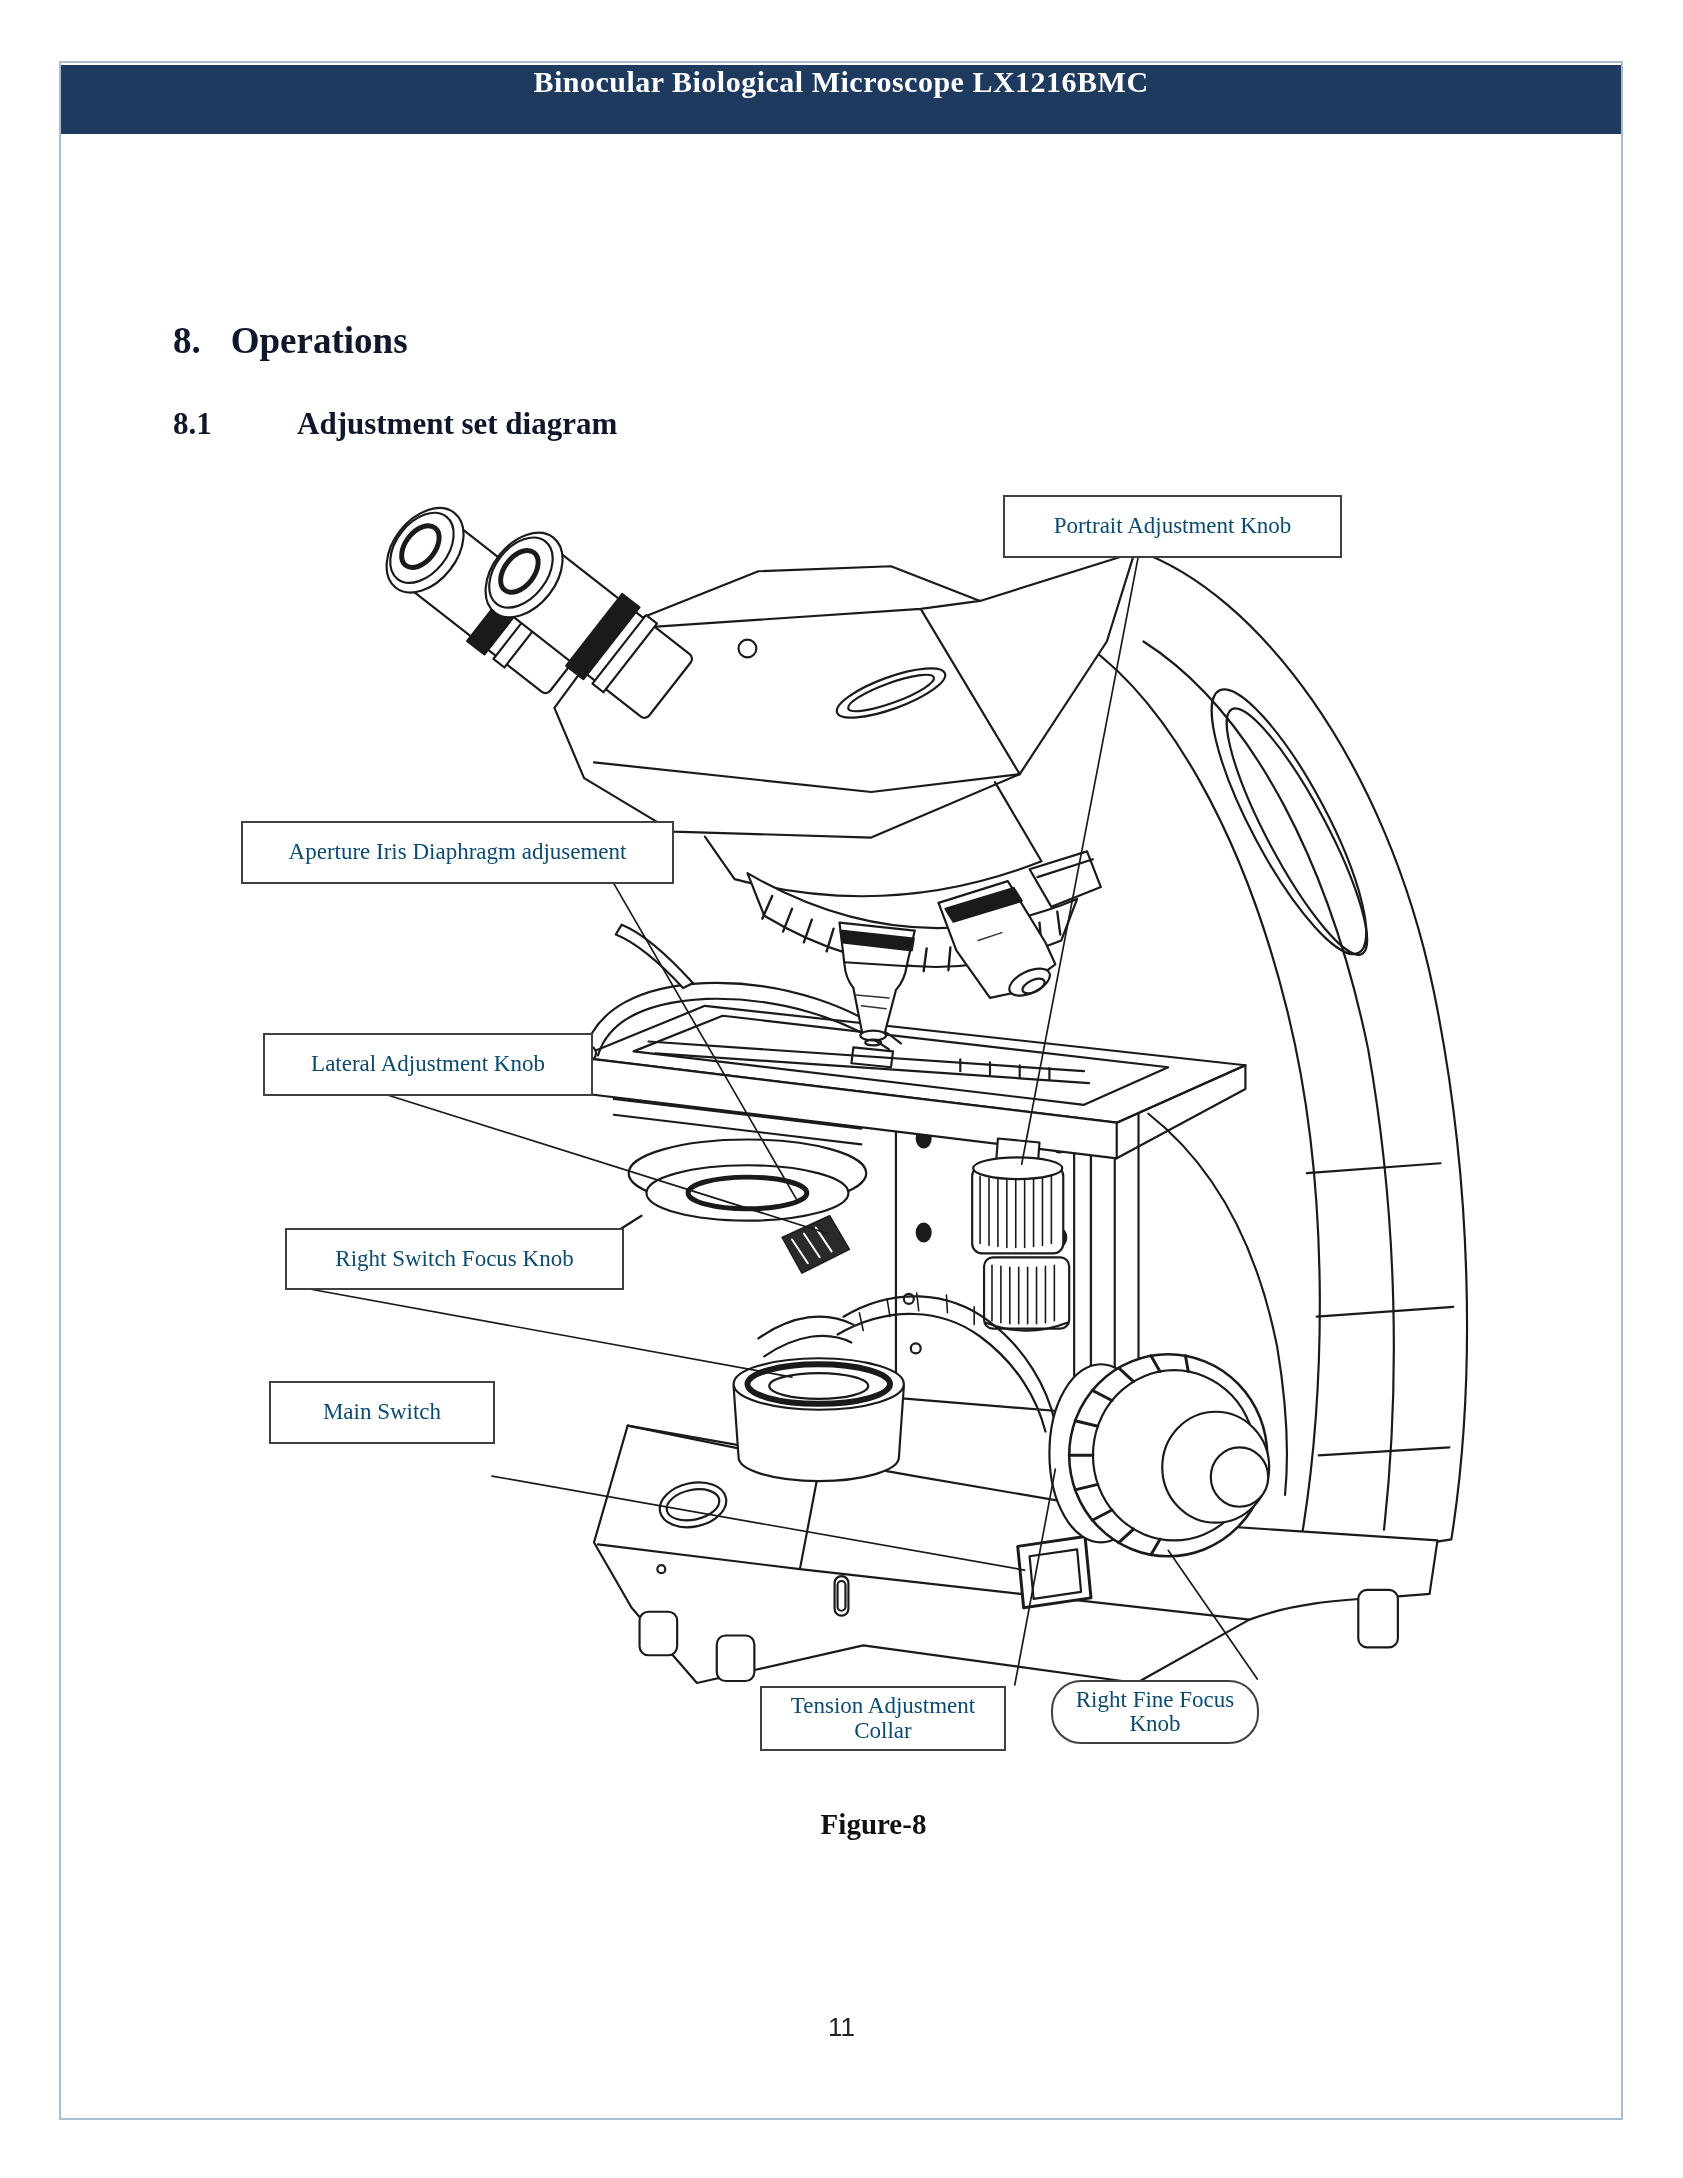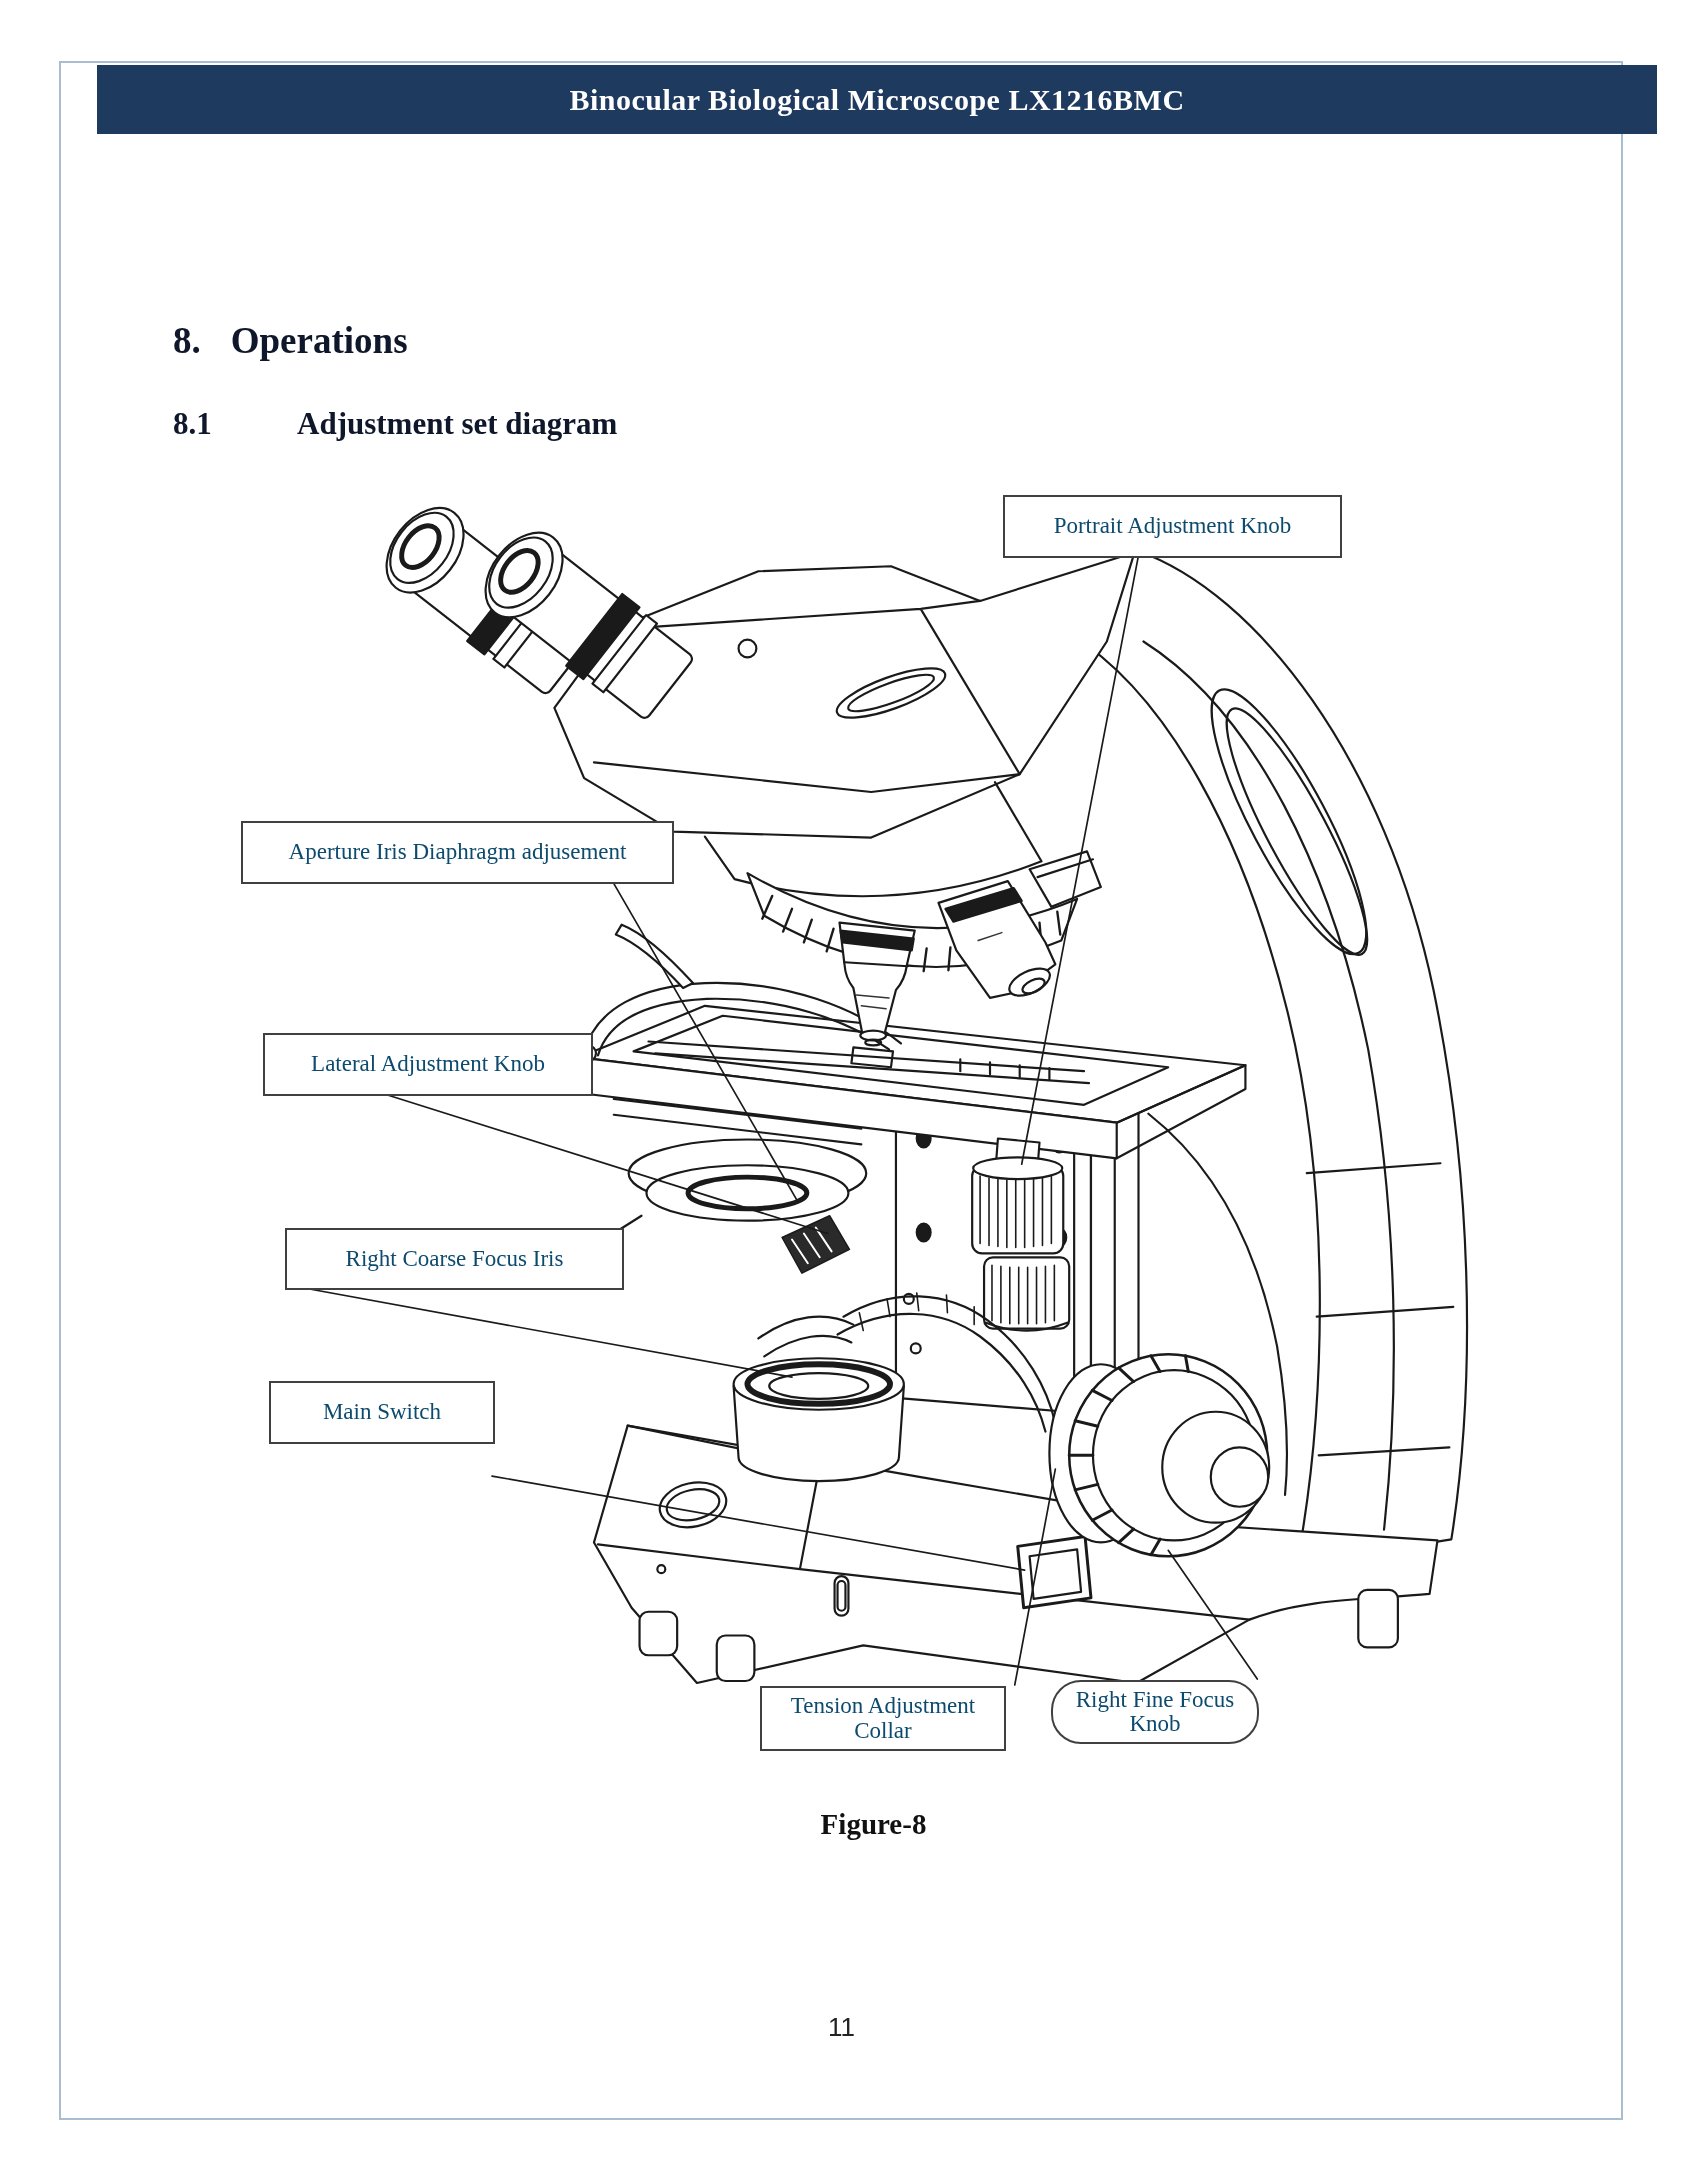--- a/index.html
+++ b/index.html
@@ -1,21 +1,21 @@
 <!DOCTYPE html>
 <html><head>
 <meta charset="utf-8">
 <style>
   html,body{margin:0;padding:0;background:#ffffff;}
   .page{position:relative;width:1683px;height:2178px;background:#ffffff;overflow:hidden;
         font-family:"Liberation Serif", serif;}
   .page-border{position:absolute;left:59px;top:61px;width:1560px;height:2055px;
         border:2px solid #a9bdd1;background:#ffffff;}
   .header-bar{position:absolute;left:61px;top:65px;width:1560px;height:69px;
-        background:#1f3a5f;display:flex;align-items:center;justify-content:center;margin-left:36px;}
+        background:#1f3a5f;display:flex;justify-content:center;}
   .header-bar h1{margin:0;color:#ffffff;font-size:30px;font-weight:bold;letter-spacing:0.5px;}
   .caption{position:absolute;left:0;width:1683px;text-align:center;font-weight:bold;
         color:#111111;font-size:29px;}
   .h-sec{position:absolute;left:173px;color:#0f172a;font-weight:bold;white-space:nowrap;}
   .h-sec .num{display:inline-block;}
   .h1sec{top:319px;font-size:37px;}
   .h1sec .num{margin-right:30px;}
   .h2sec{top:406px;font-size:31px;}
   .h2sec .num{width:124px;}
   .lbl{position:absolute;background:#ffffff;border:2px solid #404040;
@@ -223,21 +223,21 @@
         <path d="M497 1491 L1035 1586"></path>
         <path d="M1025 1702 L1066 1484"></path>
         <path d="M1270 1696 L1180 1566"></path>
       </g>
     </g>
   </svg>
 
   <div class="lbl" style="left:1003px;top:495px;width:335px;height:59px;">Portrait Adjustment Knob</div>
   <div class="lbl" style="left:241px;top:821px;width:429px;height:59px;">Aperture Iris Diaphragm adjusement</div>
   <div class="lbl" style="left:263px;top:1033px;width:326px;height:59px;">Lateral Adjustment Knob</div>
-  <div class="lbl" style="left:285px;top:1228px;width:335px;height:58px;">Right Coarse Focus Iris</div>
+  <div class="lbl" style="left:285px;top:1228px;width:335px;height:58px;">Right Switch Focus Knob</div>
   <div class="lbl" style="left:269px;top:1381px;width:222px;height:59px;">Main Switch</div>
   <div class="lbl" style="left:760px;top:1686px;width:242px;height:61px;">Tension Adjustment Collar</div>
   <div class="lbl" style="left:1051px;top:1680px;width:204px;height:60px;border-radius:30px;">Right Fine Focus Knob</div>
 
   <div class="caption" style="top:1808px;padding-left:32px;">Figure-8</div>
 
   <div class="pagenum">11</div>
 </div>
 
 

